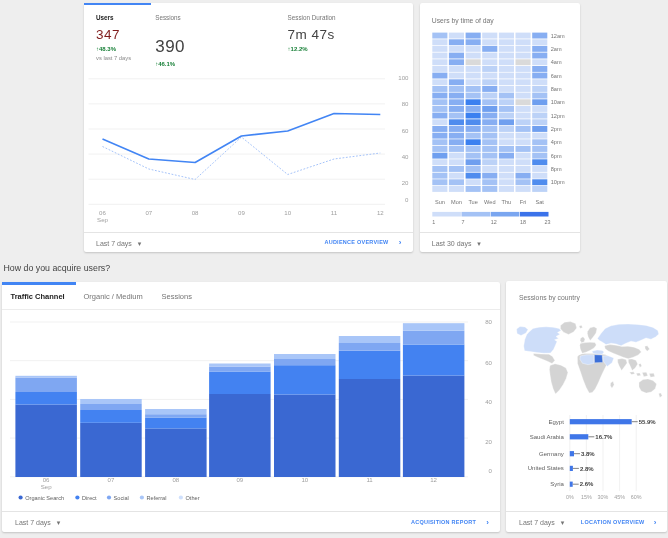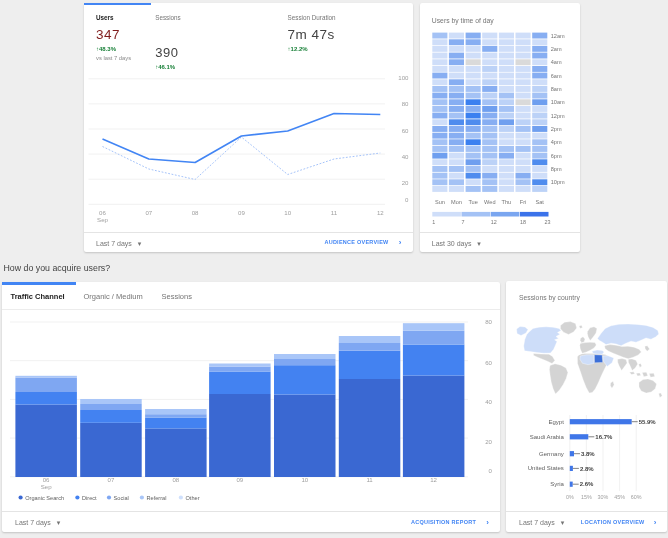--- a/index.html
+++ b/index.html
@@ -14,21 +14,21 @@
 <div class="card" style="left:83.5px;top:2.5px;width:329px;height:249.5px;">
   <div class="abs" style="left:0;top:0;width:67.5px;height:2.6px;background:#4285f4;"></div>
   <div class="abs" style="left:12.5px;top:11px;">
     <div style="font-size:6.3px;color:#212121;font-weight:bold;">Users</div>
     <div style="font-size:13.5px;letter-spacing:0.5px;color:#7f1d1d;margin-top:6.6px;">347</div>
     <div style="font-size:6px;font-weight:bold;color:#188038;margin-top:4.2px;">↑48.3%</div>
     <div style="font-size:5.8px;color:#8a8a8a;margin-top:2.8px;">vs last 7 days</div>
   </div>
   <div class="abs" style="left:71.7px;top:11px;">
     <div style="font-size:6.3px;color:#757575;">Sessions</div>
-    <div style="font-size:13px;letter-spacing:0.5px;color:#424242;margin-top:24px;">390</div>
+    <div style="font-size:17px;letter-spacing:0.5px;color:#424242;margin-top:16px;">390</div>
     <div style="font-size:6px;font-weight:bold;color:#188038;margin-top:4.2px;">↑46.1%</div>
   </div>
   <div class="abs" style="left:204.1px;top:11px;">
     <div style="font-size:6.3px;color:#757575;">Session Duration</div>
     <div style="font-size:13.5px;letter-spacing:0.5px;color:#424242;margin-top:6.6px;">7m 47s</div>
     <div style="font-size:6px;font-weight:bold;color:#188038;margin-top:4.2px;">↑12.2%</div>
   </div>
   <svg class="abs" style="left:0;top:0;" width="329" height="221" viewBox="0 0 329 221">
     <line x1="4.5" y1="75.8" x2="301" y2="75.8" stroke="#f1f1f1" stroke-width="1"></line>
       <line x1="4.5" y1="100.9" x2="301" y2="100.9" stroke="#f1f1f1" stroke-width="1"></line>

